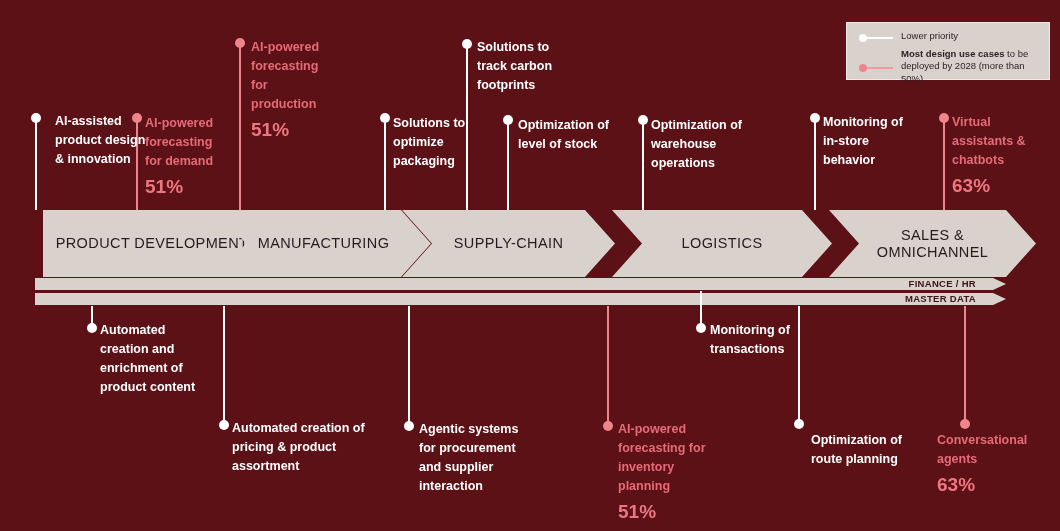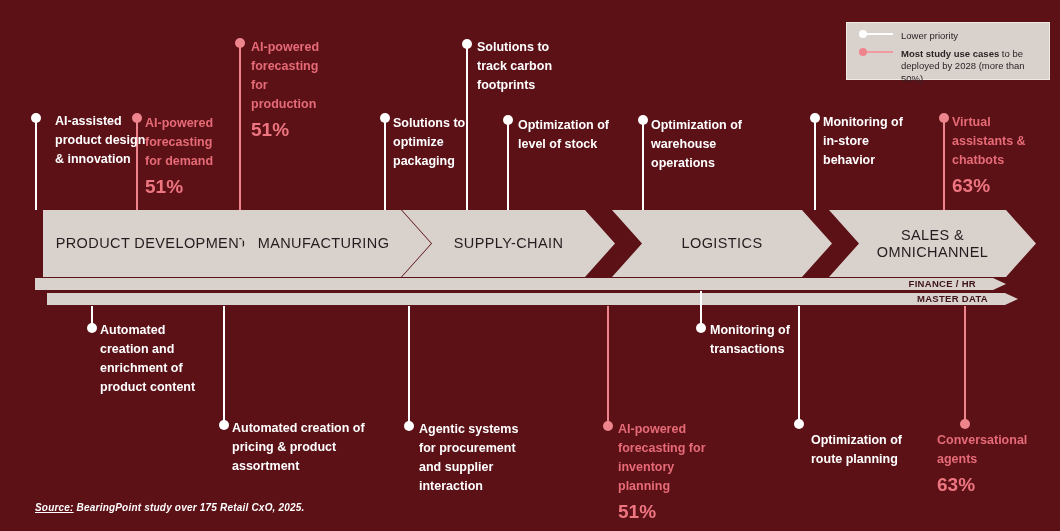--- a/index.html
+++ b/index.html
@@ -12,21 +12,21 @@
     background:var(--bg);
     font-family:"Liberation Sans","DejaVu Sans",sans-serif;
   }
   #stage{position:absolute;inset:0;}
   
   .legend{
     position:absolute;left:846px;top:22px;width:204px;height:58px;
     background:var(--panel);border:1px solid #efe9e4;box-sizing:border-box;
     padding:7px 8px 4px 12px;display:flex;flex-direction:column;gap:5px;
   }
-  .legend-row{display:flex;align-items:flex-start;}
+  .legend-row{display:flex;align-items:center;}
   .lolli{display:inline-flex;align-items:center;width:34px;flex:0 0 34px;margin-top:3px;}
   .lolli .dot{width:8px;height:8px;border-radius:50%;}
   .lolli .line{height:2px;flex:1;}
   .lolli.white .dot{background:var(--white);}
   .lolli.white .line{background:var(--white);}
   .lolli.pink .dot{background:var(--pink-dot);}
   .lolli.pink .line{background:var(--pink-stem);}
   .legend-label{font-size:9.5px;line-height:12.5px;color:#2b2327;padding-left:8px;}
   .legend-label b{font-weight:700;}
   
@@ -75,38 +75,38 @@
           <span class="dot"></span>
           <span class="line"></span>
         </span>
       <span class="legend-label">Lower priority</span>
     </div>
     <div class="legend-row">
       <span class="lolli pink">
           <span class="dot"></span>
           <span class="line"></span>
         </span>
-      <span class="legend-label"><b>Most study use cases</b><span> to be deployed by 2028 (more than 50%)</span></span>
+      <span class="legend-label"><b>Most design use cases</b><span> to be deployed by 2028 (more than 50%)</span></span>
     </div>
   </div>
 
   <div id="process-band">
       <div class="chevron" style="left: 43px; width: 218px; clip-path: polygon(0px 0px, calc(100% - 30px) 0px, 100% 50%, calc(100% - 30px) 100%, 0px 100%);">PRODUCT DEVELOPMENT</div>
       <div class="chevron" style="left: 216px; width: 215px; clip-path: polygon(0px 0px, calc(100% - 30px) 0px, 100% 50%, calc(100% - 30px) 100%, 0px 100%, 30px 50%);">MANUFACTURING</div>
       <div class="chevron" style="left: 402px; width: 213px; clip-path: polygon(0px 0px, calc(100% - 30px) 0px, 100% 50%, calc(100% - 30px) 100%, 0px 100%, 30px 50%);">SUPPLY-CHAIN</div>
       <div class="chevron" style="left: 612px; width: 220px; clip-path: polygon(0px 0px, calc(100% - 30px) 0px, 100% 50%, calc(100% - 30px) 100%, 0px 100%, 30px 50%);">LOGISTICS</div>
       <div class="chevron" style="left: 829px; width: 207px; clip-path: polygon(0px 0px, calc(100% - 30px) 0px, 100% 50%, calc(100% - 30px) 100%, 0px 100%, 30px 50%);">SALES &amp;
 OMNICHANNEL</div>
     </div>
 
   <div id="thin-bars">
       <div class="thin-bar" style="top: 278px;">
         <span>FINANCE / HR</span>
       </div>
-      <div class="thin-bar" style="top: 293px; margin-left: 12px;">
+      <div class="thin-bar" style="top: 293px;">
         <span>MASTER DATA</span>
       </div>
     </div>
 
   <div id="callouts">
       <div class="stem" style="left: 35px; background: rgb(255, 255, 255); top: 118px; height: 92px;"></div>
       <div class="dot" style="left: 31px; top: 113px; background: rgb(255, 255, 255);"></div>
       <div class="callout-text c-white" style="left: 55px; top: 112px; width: 110px;">AI-assisted
 product design
 &amp; innovation</div>
@@ -180,17 +180,14 @@
       <div class="stem" style="left: 798px; background: rgb(255, 255, 255); top: 306px; height: 118px;"></div>
       <div class="dot" style="left: 794px; top: 419px; background: rgb(255, 255, 255);"></div>
       <div class="callout-text c-white" style="left: 811px; top: 431px; width: 115px;">Optimization of
 route planning</div>
       <div class="stem" style="left: 964px; background: rgb(239, 133, 140); top: 306px; height: 118px;"></div>
       <div class="dot" style="left: 960px; top: 419px; background: rgb(239, 133, 140);"></div>
       <div class="callout-text c-pink" style="left: 937px; top: 431px; width: 110px;">Conversational
 agents<span class="pct">63%</span></div>
     </div>
 
-  <div class="source">
-    <span class="src-prefix">Source:</span><span> BearingPoint study over 175 Retail CxO, 2025.</span>
-  </div>
 
 </div>
 
 </body></html>

